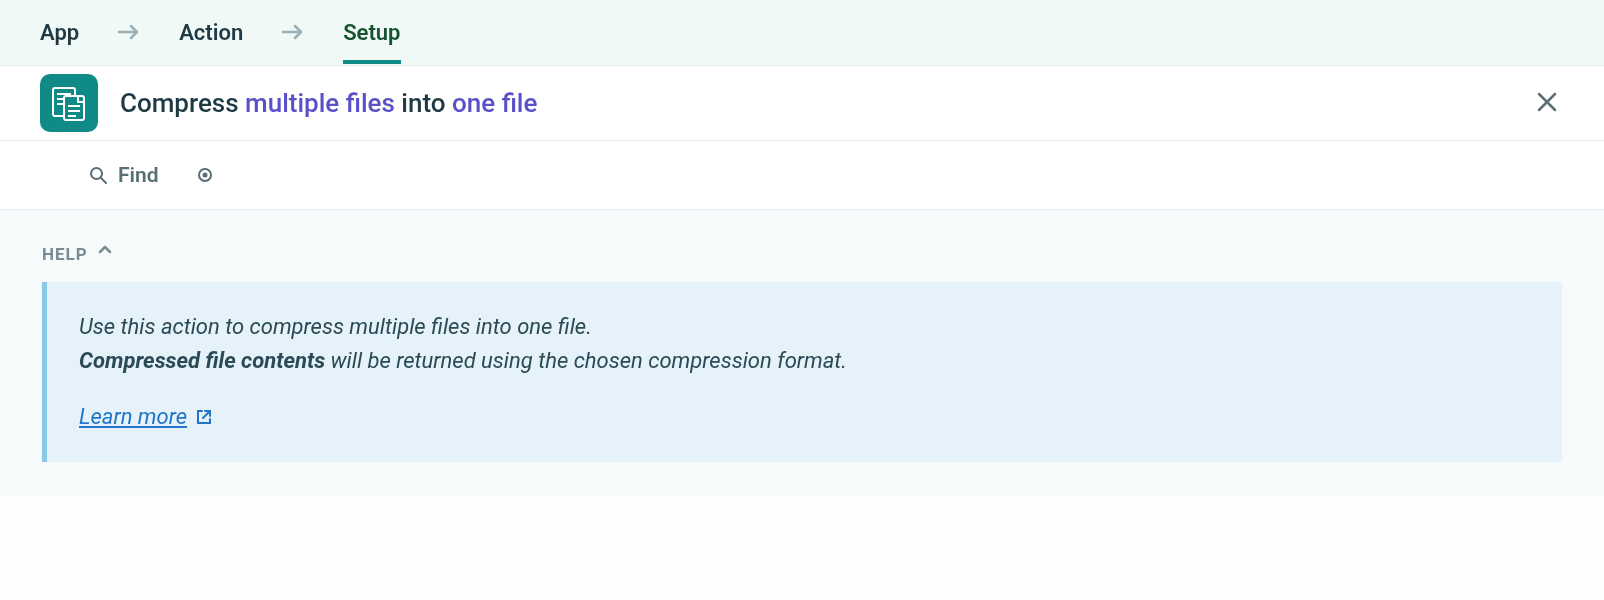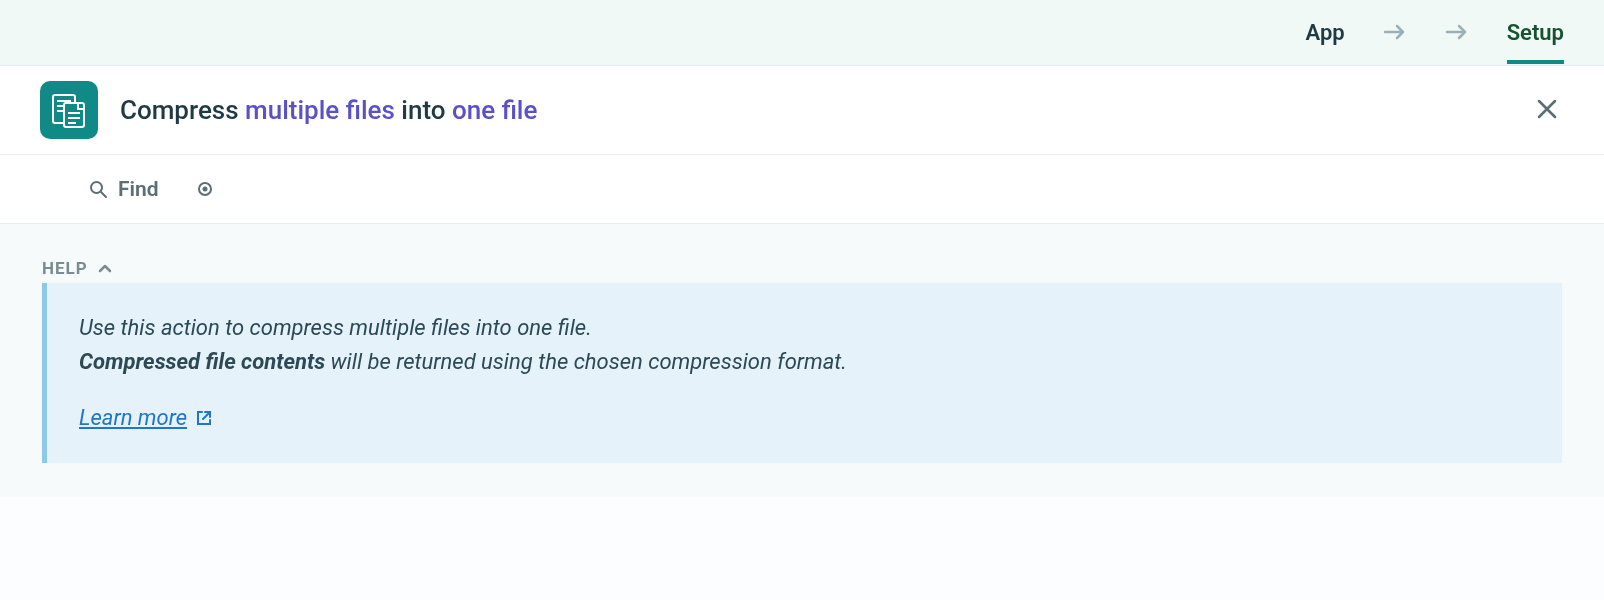--- a/index.html
+++ b/index.html
@@ -13,21 +13,20 @@
 
   
   .tabs {
     display: flex;
     align-items: center;
     gap: 38px;
     padding: 1px 40px;
     height: 66px;
     background: #f1f9f7;
     border-bottom: 1px solid #e5ecef;
-    justify-content: flex-end;
   }
   .tab-item {
     font-size: 22px;
     font-weight: 600;
     color: #1f3a44;
     cursor: pointer;
     display: flex;
     align-items: center;
     height: 100%;
     position: relative;
@@ -46,21 +45,21 @@
   }
   .tab-arrow {
     font-size: 22px;
     color: #9bb0b7;
   }
 
   
   .header-row {
     display: flex;
     align-items: center;
-    padding: 15px 40px;
+    padding: 8px 40px;
     border-bottom: 1px solid #e5ecef;
     background: #fff;
   }
   .app-icon {
     width: 58px;
     height: 58px;
     border-radius: 10px;
     background: #0f8a86;
     display: flex;
     align-items: center;
@@ -111,27 +110,26 @@
     justify-content: center;
   }
 
   
   .main {
     padding: 34px 42px;
     background: #f7fafb;
   }
   .help-header {
     display: flex;
-    align-items: center;
     gap: 10px;
     font-size: 17px;
     font-weight: 700;
     letter-spacing: 1px;
     color: #7a8c93;
-    margin-bottom: 5px;
+    margin-bottom: 18px;
     cursor: pointer;
   }
   .help-panel {
     border-left: 5px solid #8bc9e8;
     background: #e5f2f9;
     padding: 28px 32px;
     font-size: 22px;
     line-height: 1.55;
     color: #2b4a55;
     font-style: italic;
@@ -156,20 +154,23 @@
 
 <div class="tabs">
   <div class="tab-item">
     <span>App</span>
   </div>
   <span class="tab-arrow">
     <svg width="24" height="16" viewBox="0 0 24 16" fill="none">
         <path d="M2 8 H20 M14 2 L20 8 L14 14" stroke="#9bb0b7" stroke-width="2.5" stroke-linecap="round" stroke-linejoin="round"></path>
       </svg>
   </span>
+  <div class="tab-item">
+    <span>Action</span>
+  </div>
   <span class="tab-arrow">
     <svg width="24" height="16" viewBox="0 0 24 16" fill="none">
         <path d="M2 8 H20 M14 2 L20 8 L14 14" stroke="#9bb0b7" stroke-width="2.5" stroke-linecap="round" stroke-linejoin="round"></path>
       </svg>
   </span>
   <div class="tab-item active">
     <span>Setup</span>
   </div>
 </div>
 

